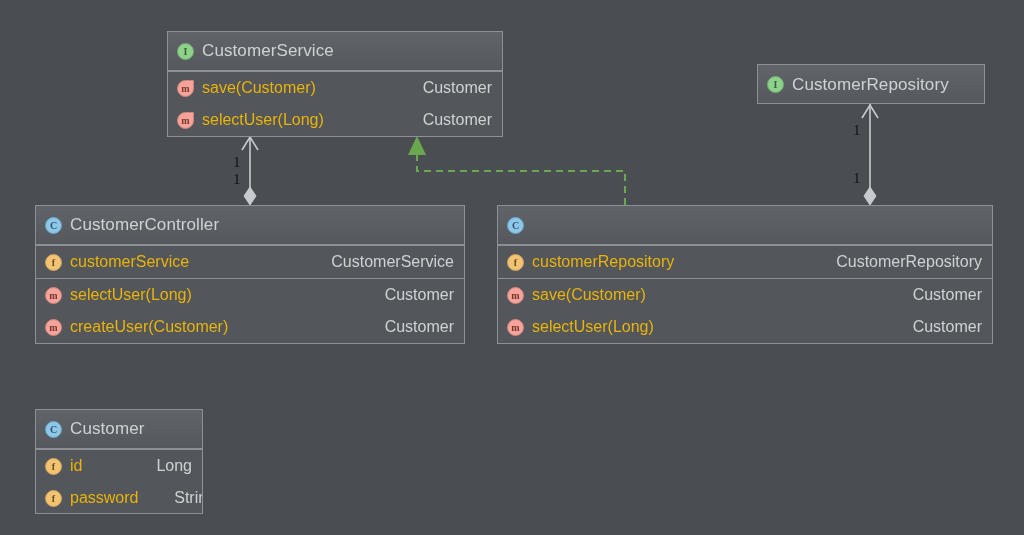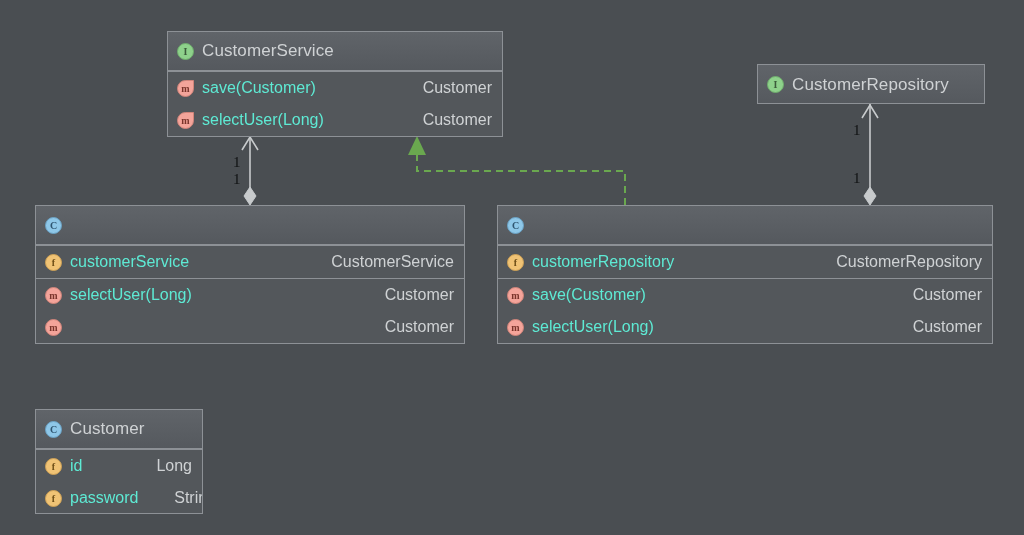--- a/index.html
+++ b/index.html
@@ -74,21 +74,21 @@
   .uml-row {
     height: 32px;
     display: flex;
     align-items: center;
     padding: 0 10px 0 9px;
     box-sizing: border-box;
     position: relative;
   }
 
   .uml-row .name {
-    color: #5eead4;
+    color: #eab308;
     font-size: 16px;
     white-space: nowrap;
     margin-left: 8px;
   }
   .uml-row .type {
     color: #cfd2d4;
     font-size: 16px;
     white-space: nowrap;
     margin-left: auto;
     padding-left: 10px;
@@ -191,36 +191,38 @@
   <div class="uml-box" style="left:757px; top:64px; width:228px; height:40px;">
     <div class="uml-header" style="border-bottom:none;">
       <span class="icon icon-interface">I</span>
       <span class="title">CustomerRepository</span>
     </div>
   </div>
 
   <div class="uml-box" style="left:35px; top:205px; width:430px; height:139px;">
     <div class="uml-header">
       <span class="icon icon-class">C</span>
+      <span class="title">CustomerController</span>
     </div>
     <div class="uml-section">
       <div class="uml-row">
         <span class="icon icon-field">f</span>
         <span class="name">customerService</span>
         <span class="type">CustomerService</span>
       </div>
     </div>
     <div class="uml-section">
       <div class="uml-row">
         <span class="icon icon-method">m</span>
         <span class="name">selectUser(Long)</span>
         <span class="type">Customer</span>
       </div>
       <div class="uml-row">
         <span class="icon icon-method">m</span>
+        <span class="name">createUser(Customer)</span>
         <span class="type">Customer</span>
       </div>
     </div>
   </div>
 
   <div class="uml-box" style="left:497px; top:205px; width:496px; height:139px;">
     <div class="uml-header">
       <span class="icon icon-class">C</span>
     </div>
     <div class="uml-section">

